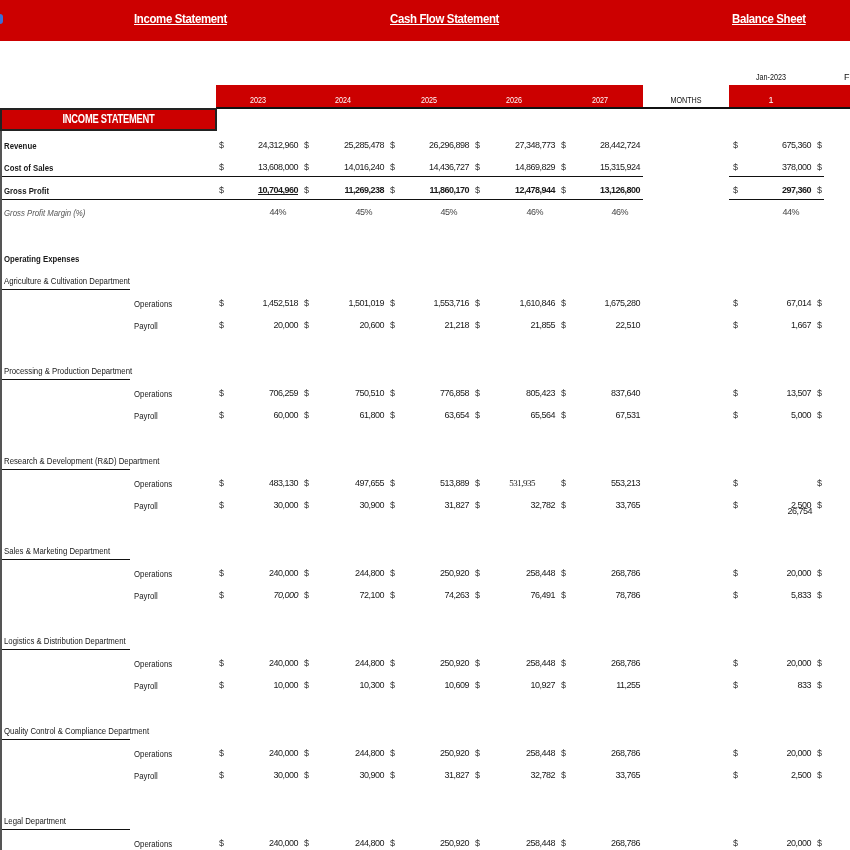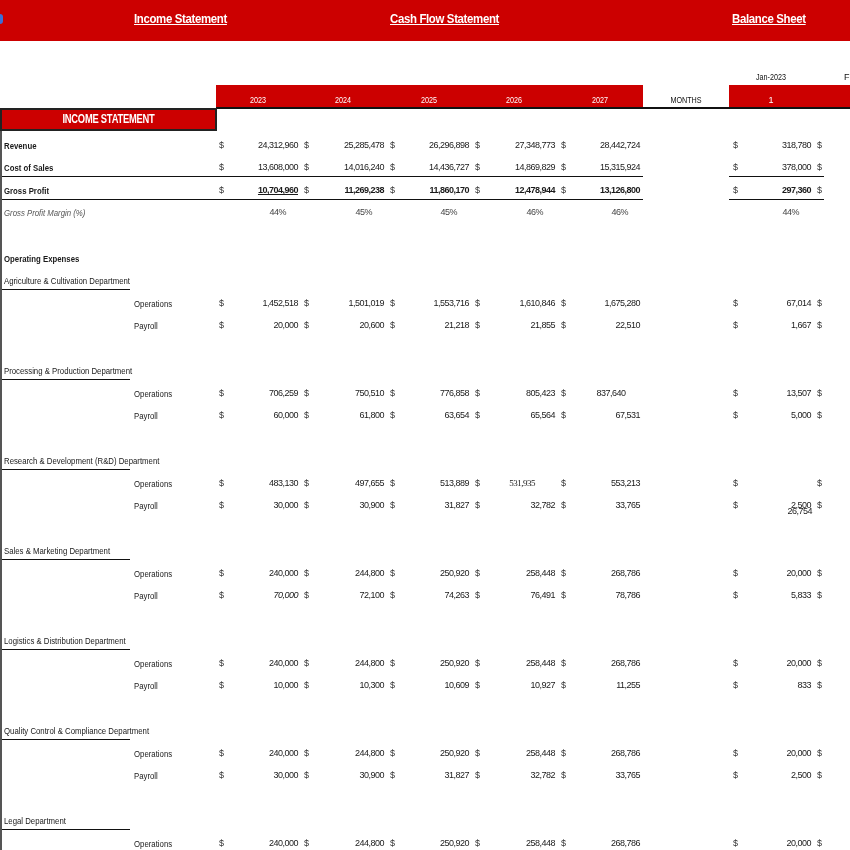--- a/index.html
+++ b/index.html
@@ -111,21 +111,21 @@
     <span class="val" style="left:208px;">24,312,960</span>
     <span class="cur" style="left:304px;">$</span>
     <span class="val" style="left:294px;">25,285,478</span>
     <span class="cur" style="left:390px;">$</span>
     <span class="val" style="left:379px;">26,296,898</span>
     <span class="cur" style="left:475px;">$</span>
     <span class="val" style="left:465px;">27,348,773</span>
     <span class="cur" style="left:561px;">$</span>
     <span class="val" style="left:550px;">28,442,724</span>
     <span class="cur" style="left:733px;">$</span>
-    <span class="val" style="left:721px;">318,780</span>
+    <span class="val" style="left:721px;">675,360</span>
     <span class="cur" style="left:817px;">$</span>
   </div>
     <div class="row" style="top: 159px;">
     <span class="lbl bold">Cost of Sales</span>
     <span class="sub"></span>
     <span class="cur" style="left:219px;">$</span>
     <span class="val" style="left:208px;">13,608,000</span>
     <span class="cur" style="left:304px;">$</span>
     <span class="val" style="left:294px;">14,016,240</span>
     <span class="cur" style="left:390px;">$</span>
@@ -268,21 +268,21 @@
     <span class="sub">Operations</span>
     <span class="cur" style="left:219px;">$</span>
     <span class="val" style="left:208px;">706,259</span>
     <span class="cur" style="left:304px;">$</span>
     <span class="val" style="left:294px;">750,510</span>
     <span class="cur" style="left:390px;">$</span>
     <span class="val" style="left:379px;">776,858</span>
     <span class="cur" style="left:475px;">$</span>
     <span class="val" style="left:465px;">805,423</span>
     <span class="cur" style="left:561px;">$</span>
-    <span class="val" style="left:566px;text-align:center;">837,640</span>
+    <span class="val" style="left:550px;">837,640</span>
     <span class="cur" style="left:733px;">$</span>
     <span class="val" style="left:721px;">13,507</span>
     <span class="cur" style="left:817px;">$</span>
   </div>
     <div class="row" style="top: 407px;">
     <span class="lbl"></span>
     <span class="sub">Payroll</span>
     <span class="cur" style="left:219px;">$</span>
     <span class="val" style="left:208px;">60,000</span>
     <span class="cur" style="left:304px;">$</span>

